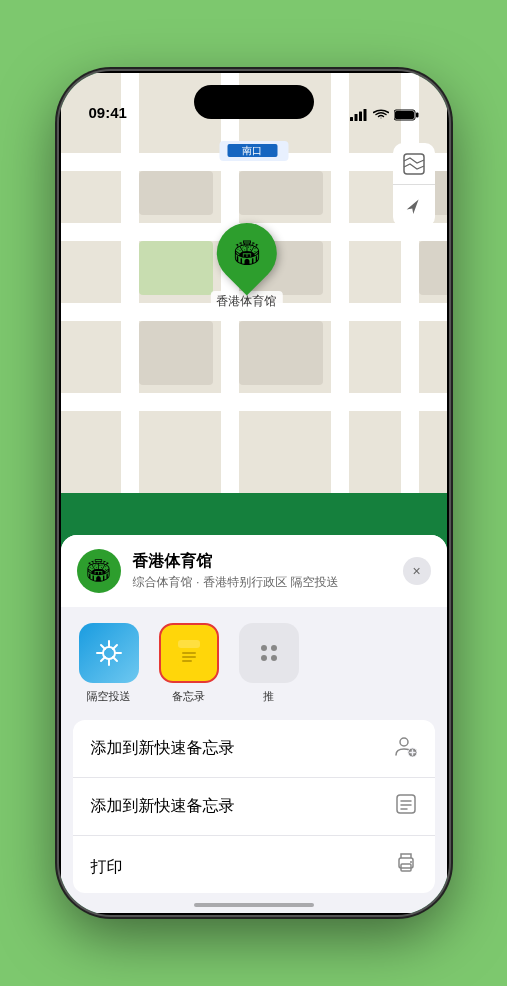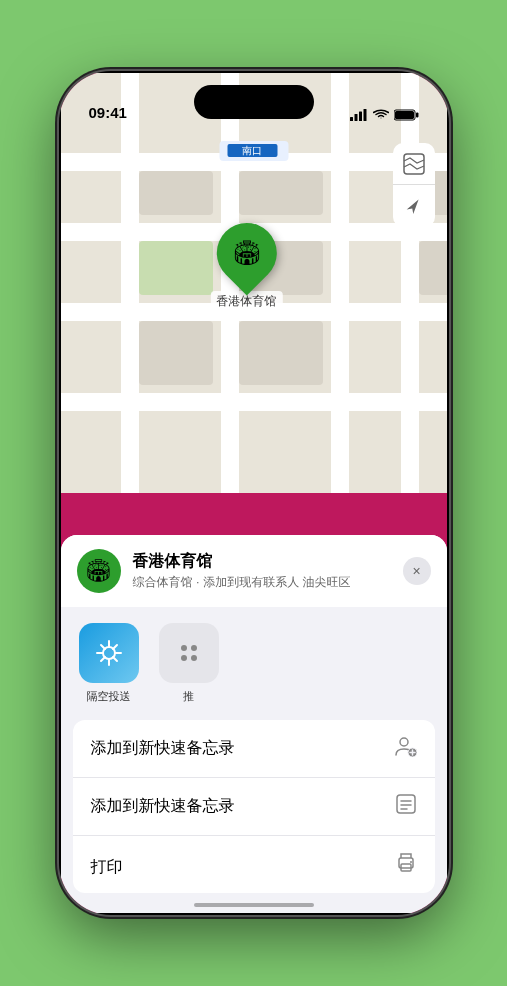--- a/index.html
+++ b/index.html
@@ -22,21 +22,21 @@
       overflow: hidden;
     }
     .phone-screen {
       position: absolute;
       top: 2px;
       left: 2px;
       right: 2px;
       bottom: 2px;
       border-radius: 10px;
       overflow: hidden;
-      background: #be185d;
+      background: #15803d;
     }
     
     .dynamic-island {
       position: absolute;
       top: 12px;
       left: 50%;
       transform: translateX(-50%);
       width: 120px;
       height: 34px;
       background: #000;
@@ -387,21 +387,21 @@
         <div class="pin-label">香港体育馆</div>
       </div>
     </div>
 
     <div class="bottom-sheet">
 
       <div class="venue-card">
         <div class="venue-icon">🏟</div>
         <div class="venue-info">
           <div class="venue-name">香港体育馆</div>
-          <div class="venue-desc">综合体育馆 · 添加到现有联系人 油尖旺区</div>
+          <div class="venue-desc">综合体育馆 · 香港特别行政区 隔空投送</div>
         </div>
         <div class="venue-close">
           <span>×</span>
         </div>
       </div>
 
       <div class="share-row">
 
         <div class="share-item">
           <div class="share-icon-wrap airdrop">
@@ -409,20 +409,32 @@
               <circle cx="17" cy="17" r="6" stroke="#fff" stroke-width="2" fill="none"></circle>
               <path d="M17 5 L17 11M17 23 L17 29M5 17 L11 17M23 17 L29 17" stroke="#fff" stroke-width="2" stroke-linecap="round"></path>
               <path d="M9 9 L13 13M21 21 L25 25M25 9 L21 13M13 21 L9 25" stroke="#fff" stroke-width="2" stroke-linecap="round"></path>
             </svg>
           </div>
           <span class="share-label">隔空投送</span>
         </div>
 
 
 
+        <div class="share-item">
+          <div class="share-icon-wrap notes" style="border: 2.5px solid #e53935; border-radius: 14px;">
+            <svg width="34" height="30" viewBox="0 0 34 30" fill="none">
+              <rect x="6" y="2" width="22" height="26" rx="3" fill="#ffd60a"></rect>
+              <rect x="6" y="2" width="22" height="8" rx="3" fill="#ffdf40"></rect>
+              <rect x="10" y="14" width="14" height="2" rx="1" fill="#c8a200"></rect>
+              <rect x="10" y="18" width="14" height="2" rx="1" fill="#c8a200"></rect>
+              <rect x="10" y="22" width="10" height="2" rx="1" fill="#c8a200"></rect>
+            </svg>
+          </div>
+          <span class="share-label">备忘录</span>
+        </div>
 
         <div class="share-item">
           <div style="width:60px;height:60px;border-radius:14px;background:#e5e5ea;display:flex;align-items:center;justify-content:center;flex-direction:column;gap:4px;">
             <div style="display:flex;gap:4px;">
               <div style="width:6px;height:6px;border-radius:50%;background:#888;"></div>
               <div style="width:6px;height:6px;border-radius:50%;background:#888;"></div>
             </div>
             <div style="display:flex;gap:4px;">
               <div style="width:6px;height:6px;border-radius:50%;background:#888;"></div>
               <div style="width:6px;height:6px;border-radius:50%;background:#888;"></div>

